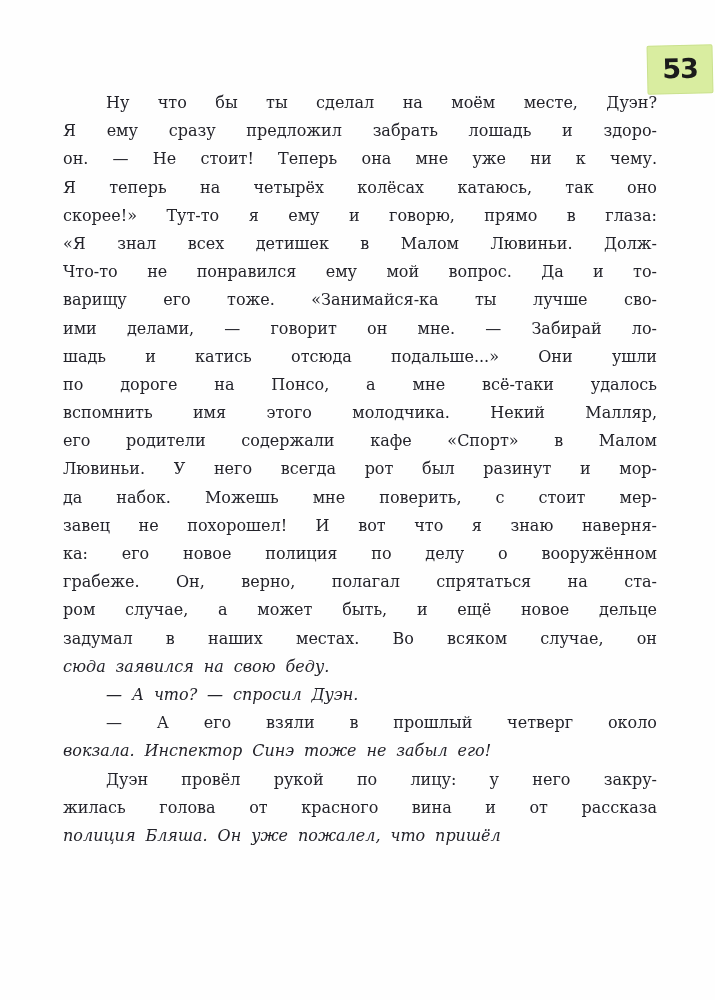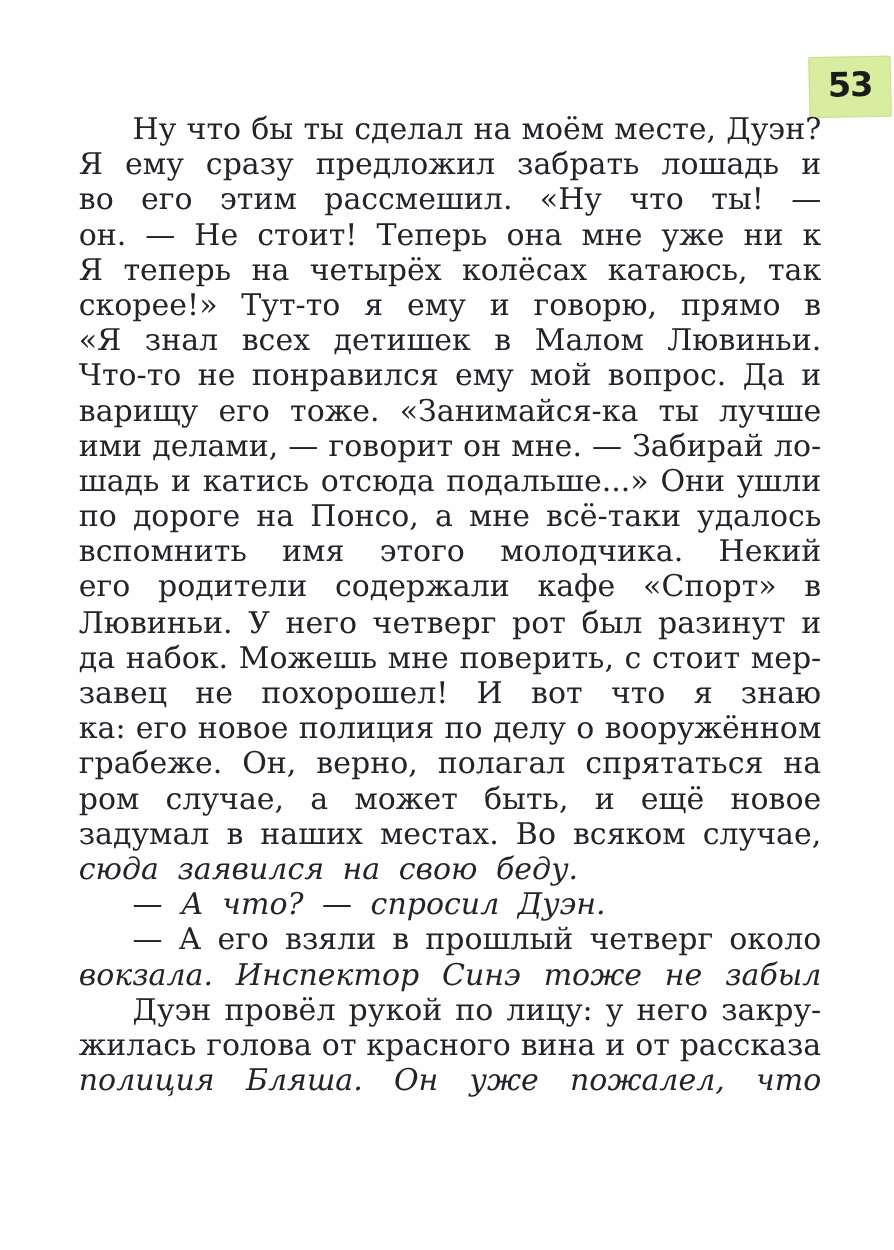--- a/index.html
+++ b/index.html
@@ -35,21 +35,21 @@
     font-size: 27px;
     color: #1b1b1b;
     letter-spacing: -1px;
     transform: translateY(-1px);
   }
   .text-block {
     position: absolute;
     left: 63px;
     top: 89px;
     width: 594px;
-    font-size: 24px;
+    font-size: 16px;
     color: #23232a;
     -webkit-font-smoothing: antialiased;
   }
   .line {
     height: 28.2px;
     line-height: 28.2px;
     text-align: justify;
     text-align-last: justify;
     overflow: hidden;
   }
@@ -65,33 +65,32 @@
 </head>
 <body>
 
 <div class="scan-page">
   <div class="sticker" id="sticker" style="background: rgb(217, 237, 160);">
     <span class="sticker-num">53</span>
   </div>
   <div class="text-block" id="text-block" style="color: rgb(35, 35, 42);">
       <div class="line indent">Ну что бы ты сделал на моём месте, Дуэн?</div>
       <div class="line">Я ему сразу предложил забрать лошадь и здоро-</div>
-      <div class="line">во его этим рассмешил. «Ну что ты! — говорит</div>
       <div class="line">он. — Не стоит! Теперь она мне уже ни к чему.</div>
       <div class="line">Я теперь на четырёх колёсах катаюсь, так оно</div>
       <div class="line">скорее!» Тут-то я ему и говорю, прямо в глаза:</div>
       <div class="line">«Я знал всех детишек в Малом Лювиньи. Долж-</div>
       <div class="line">Что-то не понравился ему мой вопрос. Да и то-</div>
       <div class="line">варищу его тоже. «Занимайся-ка ты лучше сво-</div>
       <div class="line">ими делами, — говорит он мне. — Забирай ло-</div>
       <div class="line">шадь и катись отсюда подальше...» Они ушли</div>
       <div class="line">по дороге на Понсо, а мне всё-таки удалось</div>
       <div class="line">вспомнить имя этого молодчика. Некий Малляр,</div>
       <div class="line">его родители содержали кафе «Спорт» в Малом</div>
-      <div class="line">Лювиньи. У него четверг рот был разинут и мор-</div>
+      <div class="line">Лювиньи. У него всегда рот был разинут и мор-</div>
       <div class="line">да набок. Можешь мне поверить, с стоит мер-</div>
       <div class="line">завец не похорошел! И вот что я знаю наверня-</div>
       <div class="line">ка: его новое полиция по делу о вооружённом</div>
       <div class="line">грабеже. Он, верно, полагал спрятаться на ста-</div>
       <div class="line">ром случае, а может быть, и ещё новое дельце</div>
       <div class="line">задумал в наших местах. Во всяком случае, он</div>
       <div class="line para-end">сюда заявился на свою беду.</div>
       <div class="line indent para-end">— А что? — спросил Дуэн.</div>
       <div class="line indent">— А его взяли в прошлый четверг около</div>
       <div class="line para-end">вокзала. Инспектор Синэ тоже не забыл его!</div>

